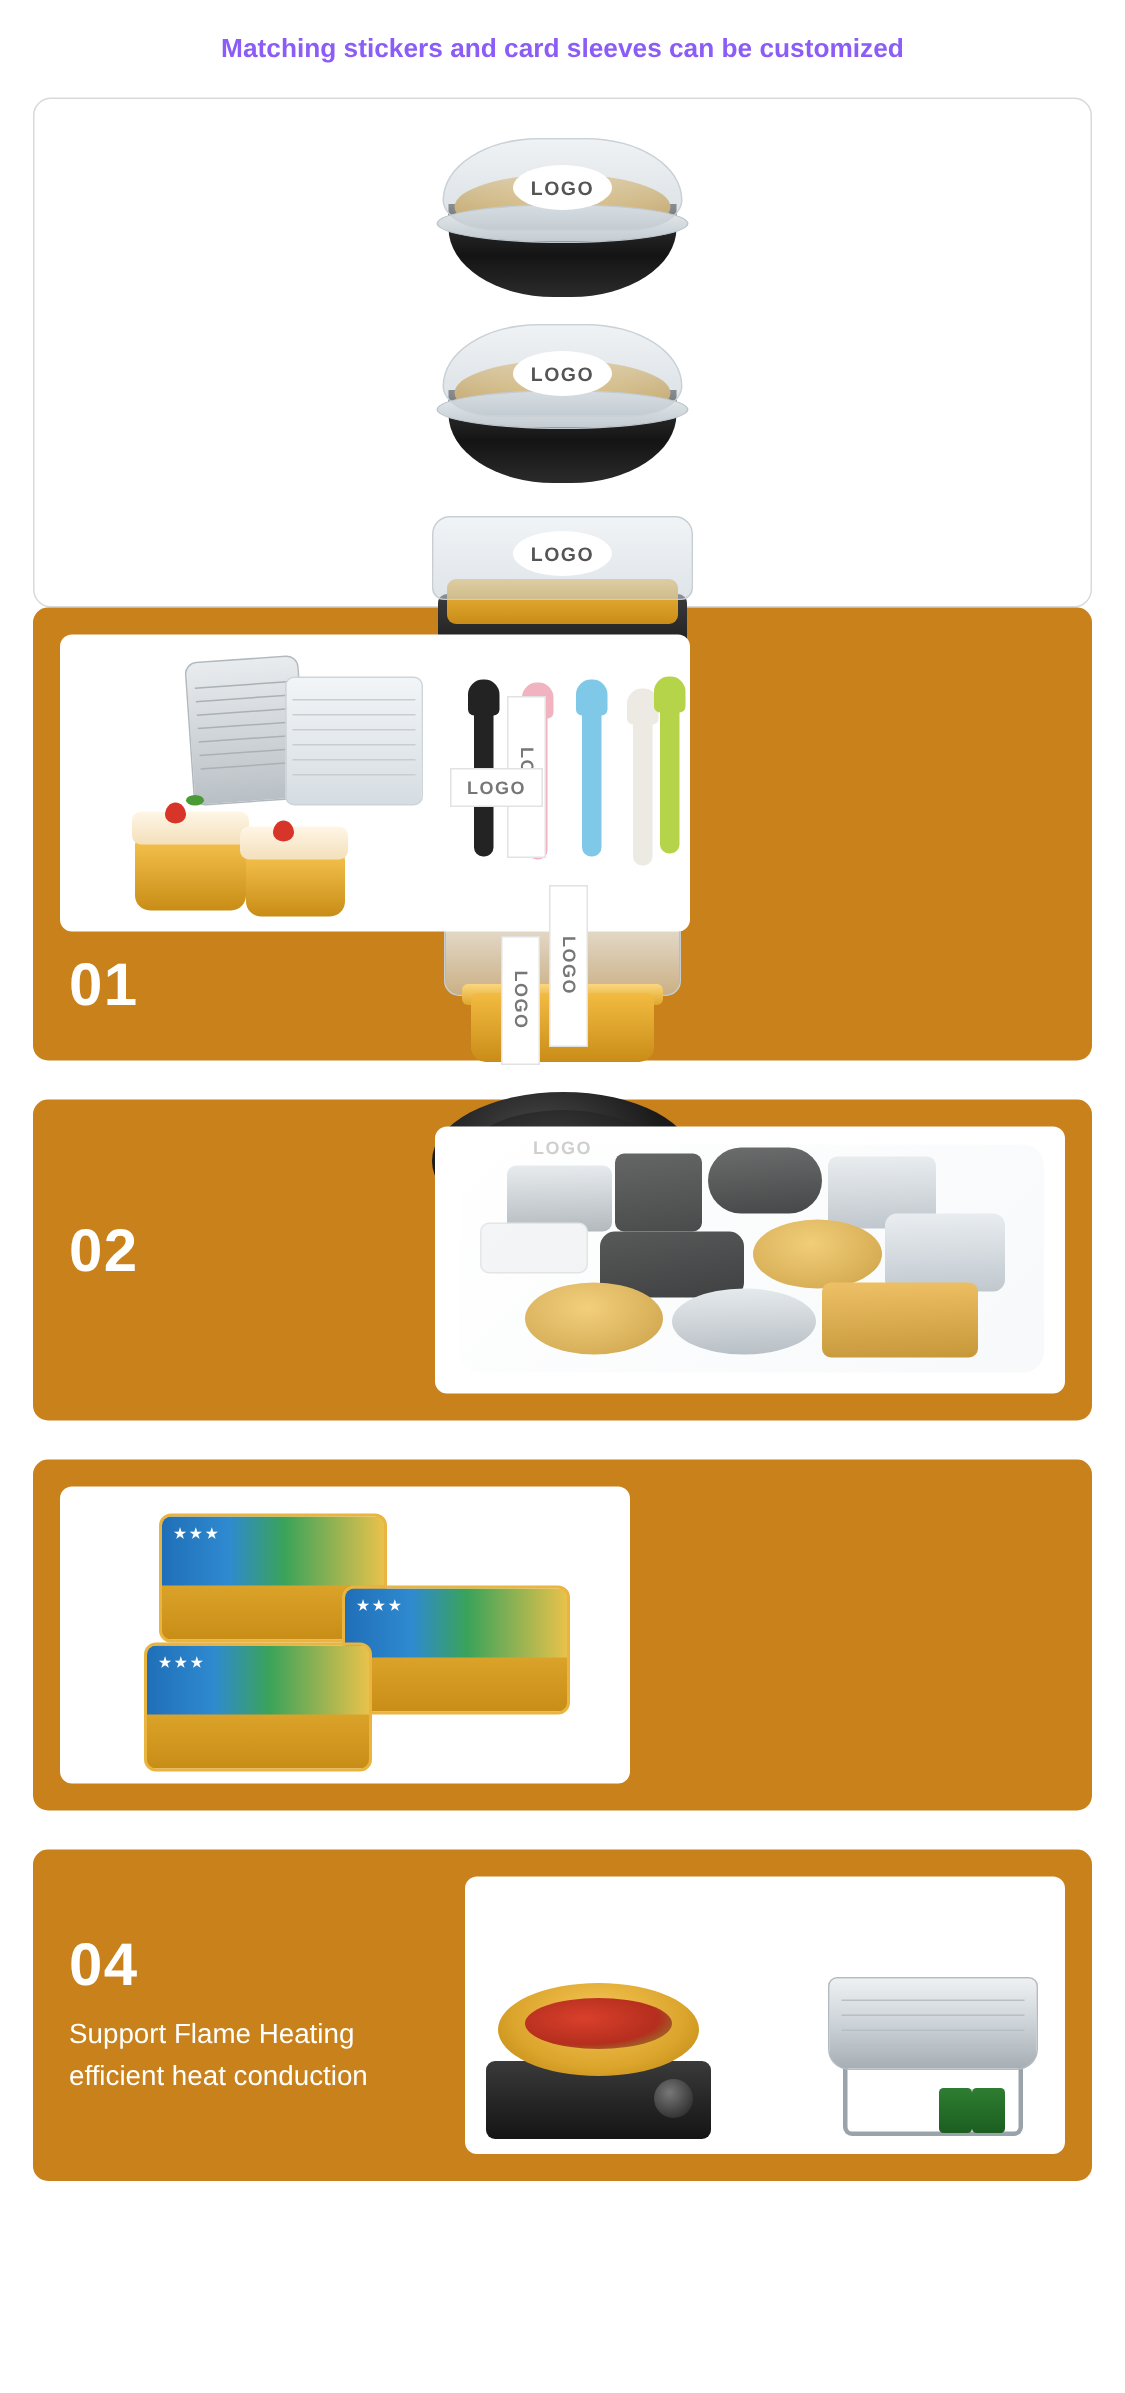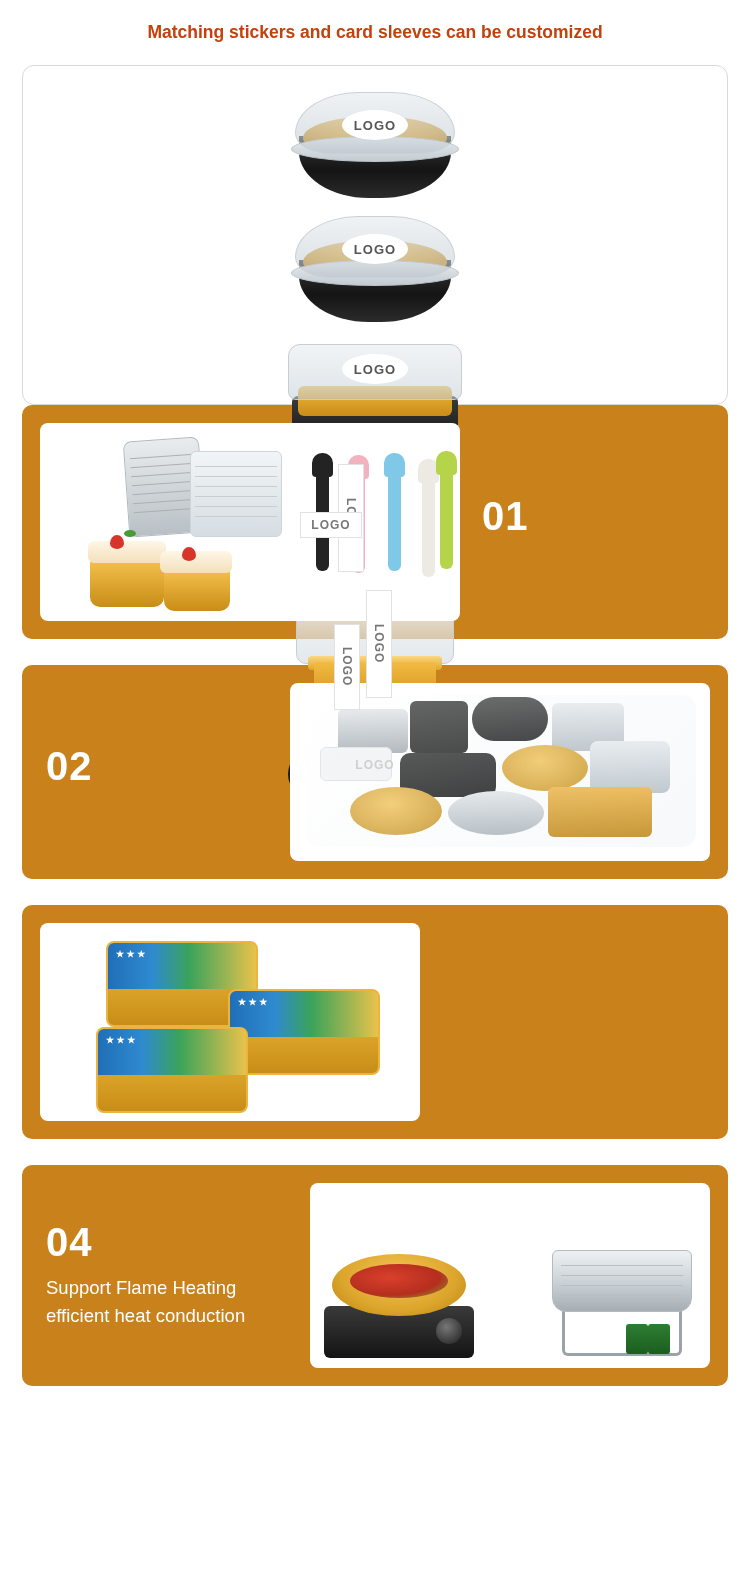--- a/index.html
+++ b/index.html
@@ -23,21 +23,21 @@
     font-weight: bold;
     letter-spacing: 0.5px;
     color: #d98611;
     line-height: 1.1;
     margin-bottom: 14px;
   }
   .sub-title {
     text-align: center;
     font-size: 17.5px;
     font-weight: bold;
-    color: #c2410c;
+    color: #8b5cf6;
     margin-bottom: 22px;
   }
 
   
   .logo-panel {
     margin: 0 22px;
     border: 1.5px solid #d9d9d9;
     border-radius: 12px;
     background: #fff;
     padding: 18px 14px 16px 14px;
@@ -170,21 +170,21 @@
   .feature {
     margin: 0 22px 26px 22px;
     background: #c8811b;
     border-radius: 10px;
     display: flex;
     align-items: stretch;
     padding: 18px;
     gap: 16px;
   }
   .feature.right-text { flex-direction: row; }
-  .feature.left-text  { }
+  .feature.left-text  { flex-direction: column; }
 
   .photo {
     background: #fff;
     border-radius: 8px;
     position: relative;
     overflow: hidden;
     flex: 0 0 auto;
   }
   .txt {
     flex: 1 1 auto;

